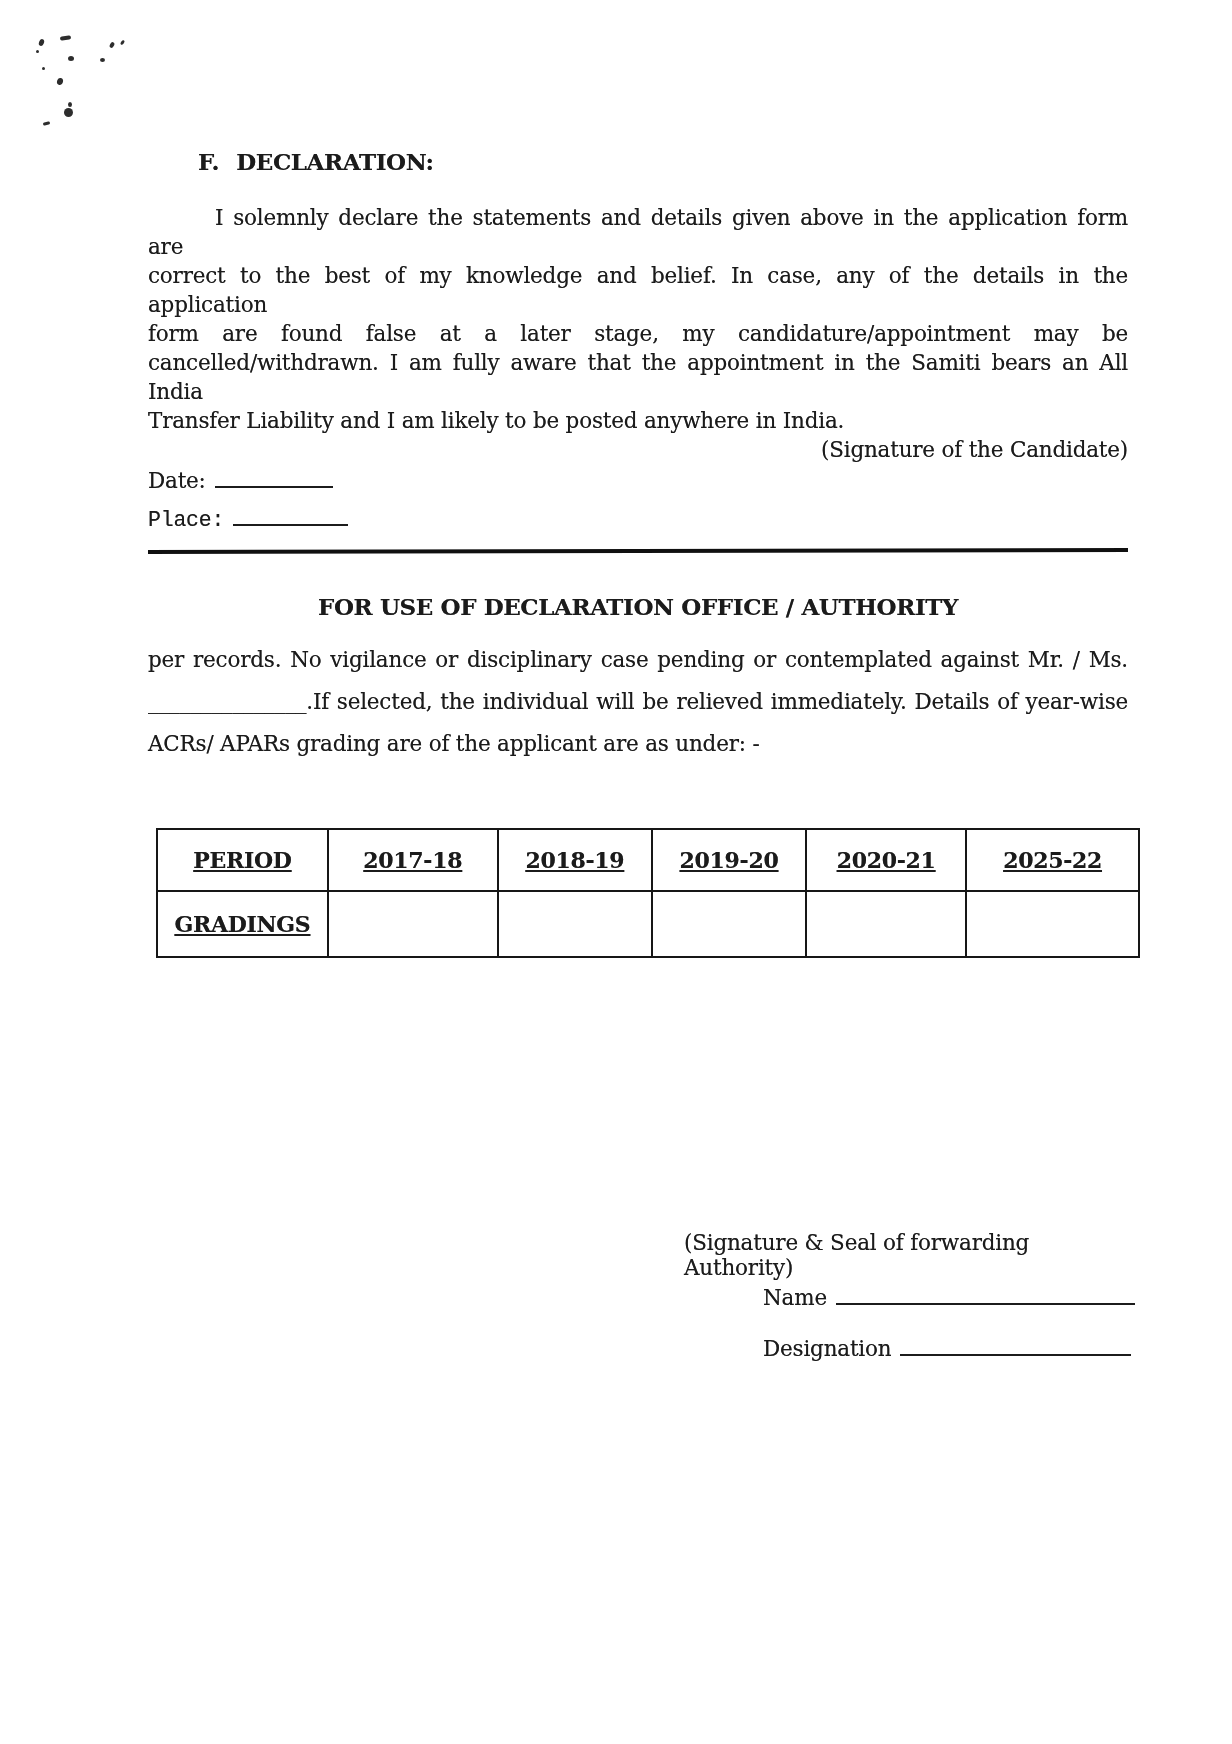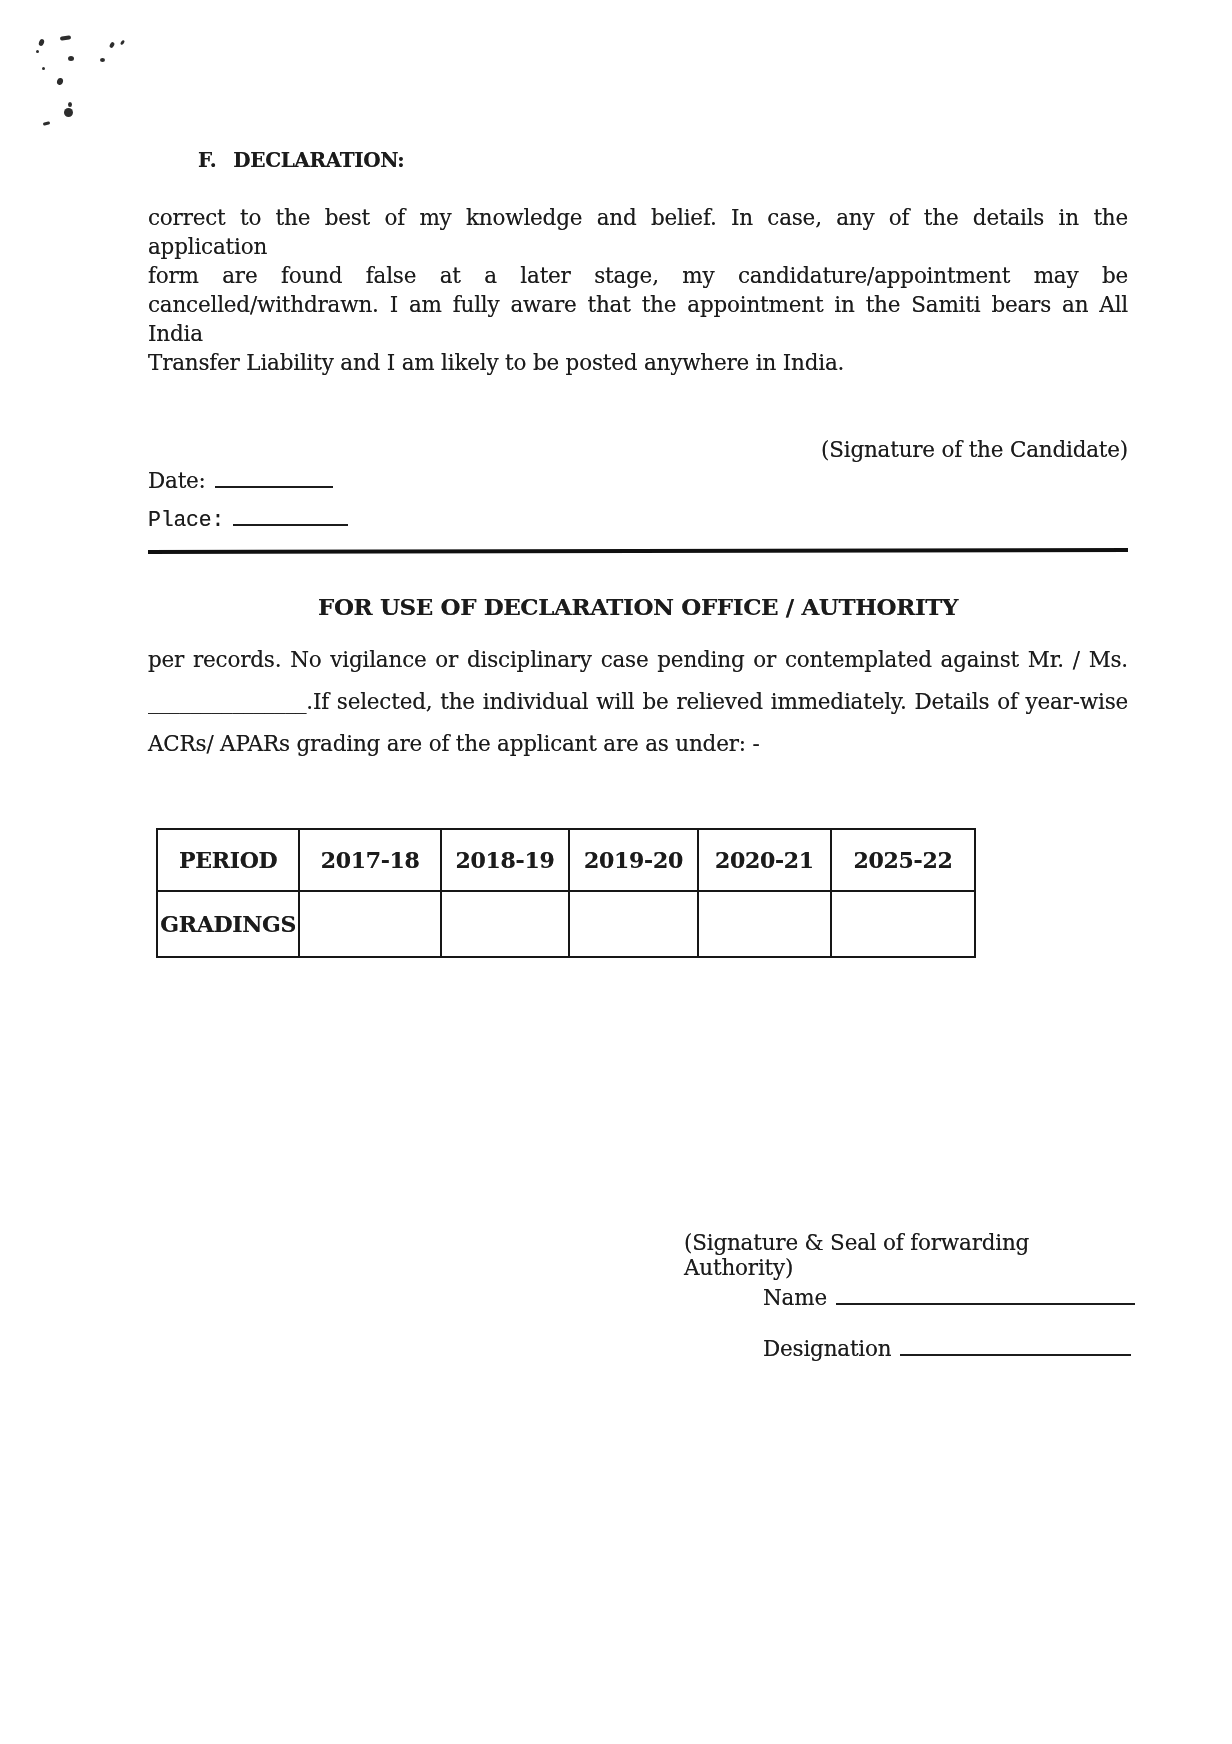--- a/index.html
+++ b/index.html
@@ -17,21 +17,21 @@
     text-shadow: 0 0 0.5px rgba(0,0,0,0.55);
   }
   .abs { position: absolute; }
 
   
   .speck { position: absolute; background: #161616; border-radius: 50%; opacity: .9; }
 
   
   .h1 {
     top: 148px; left: 198px;
-    font-weight: bold; font-size: 20px; letter-spacing: -0.4px; text-align: right;
+    font-weight: bold; font-size: 23px; letter-spacing: -0.4px; text-align: right;
   }
   .h1 .num { margin-right: 17px; }
   .h2 {
     top: 593px; left: 148px; width: 980px;
     text-align: center; font-weight: bold; font-size: 23px; letter-spacing: -0.4px;
   }
 
   
   .para { left: 148px; width: 980px; }
   .line {
@@ -64,21 +64,21 @@
   .blank-name { width: 299px; }
   .blank-desig { width: 231px; }
 
   
   .rule {
     top: 549px; left: 148px; width: 980px; height: 4px;
     background: #101010; transform: rotate(-0.12deg);
   }
 
   
-  .tbl-wrap { top: 828px; left: 156px; width: 820px; }
+  .tbl-wrap { top: 828px; left: 156px; width: 984px; text-decoration: underline; }
   table.grading {
     width: 100%;
     border-collapse: collapse;
     table-layout: fixed;
   }
   table.grading td {
     border: 2px solid #161616;
     text-align: center;
     vertical-align: middle;
     font-weight: bold;
@@ -109,20 +109,21 @@
   <div class="speck" style="top:78px;left:57px;width:6px;height:7px;transform:rotate(15deg);"></div>
   <div class="speck" style="top:108px;left:64px;width:9px;height:9px;"></div>
   <div class="speck" style="top:102px;left:68px;width:4px;height:5px;"></div>
   <div class="speck" style="top:122px;left:43px;width:7px;height:3px;border-radius:2px;transform:rotate(-12deg);"></div>
 
   <div class="abs h1">
     <span class="num">F.</span><span>DECLARATION:</span>
   </div>
 
   <div class="abs para p1">
+    <div class="line indent">I solemnly declare the statements and details given above in the application form are</div>
     <div class="line">correct to the best of my knowledge and belief. In case, any of the details in the application</div>
     <div class="line">form are found false at a later stage, my candidature/appointment may be</div>
     <div class="line">cancelled/withdrawn. I am fully aware that the appointment in the Samiti bears an All India</div>
     <div class="line last">Transfer Liability and I am likely to be posted anywhere in India.</div>
   </div>
 
   <div class="abs sig-candidate">(Signature of the Candidate)</div>
 
   <div class="abs field-row row-date">
     <span>Date:</span><span class="blank blank-date"></span>

